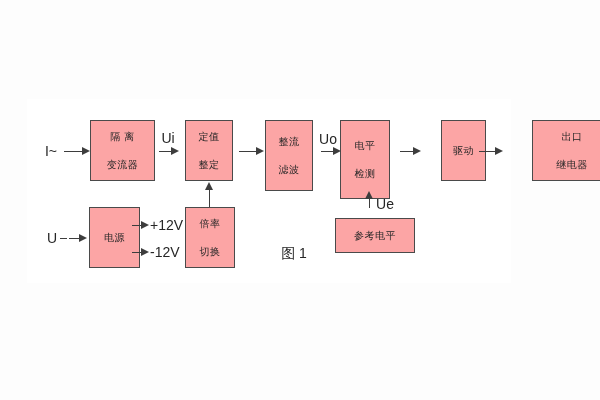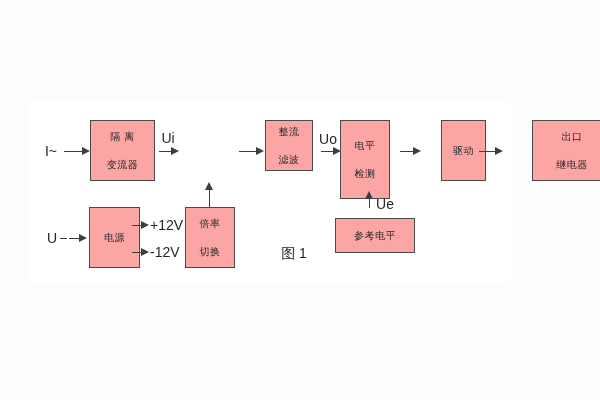--- a/index.html
+++ b/index.html
@@ -56,22 +56,26 @@
 
 <div id="canvas">
 
   <div class="panel"></div>
 
   <div class="box" style="left:90px;top:120px;width:65px;height:61px">
     <span>隔 离</span>
     <span>变流器</span>
   </div>
 
+  <div class="box" style="left:185px;top:120px;width:48px;height:61px">
+    <span>定值</span>
+    <span>整定</span>
+  </div>
 
-  <div class="box" style="left:265px;top:120px;width:48px;height:51px">
+  <div class="box" style="left:265px;top:120px;width:48px;height:71px">
     <span>整流</span>
     <span>滤波</span>
   </div>
 
   <div class="box" style="left:340px;top:120px;width:50px;height:79px">
     <span>电平</span>
     <span>检测</span>
   </div>
 
   <div class="box" style="left:441px;top:120px;width:45px;height:61px">

